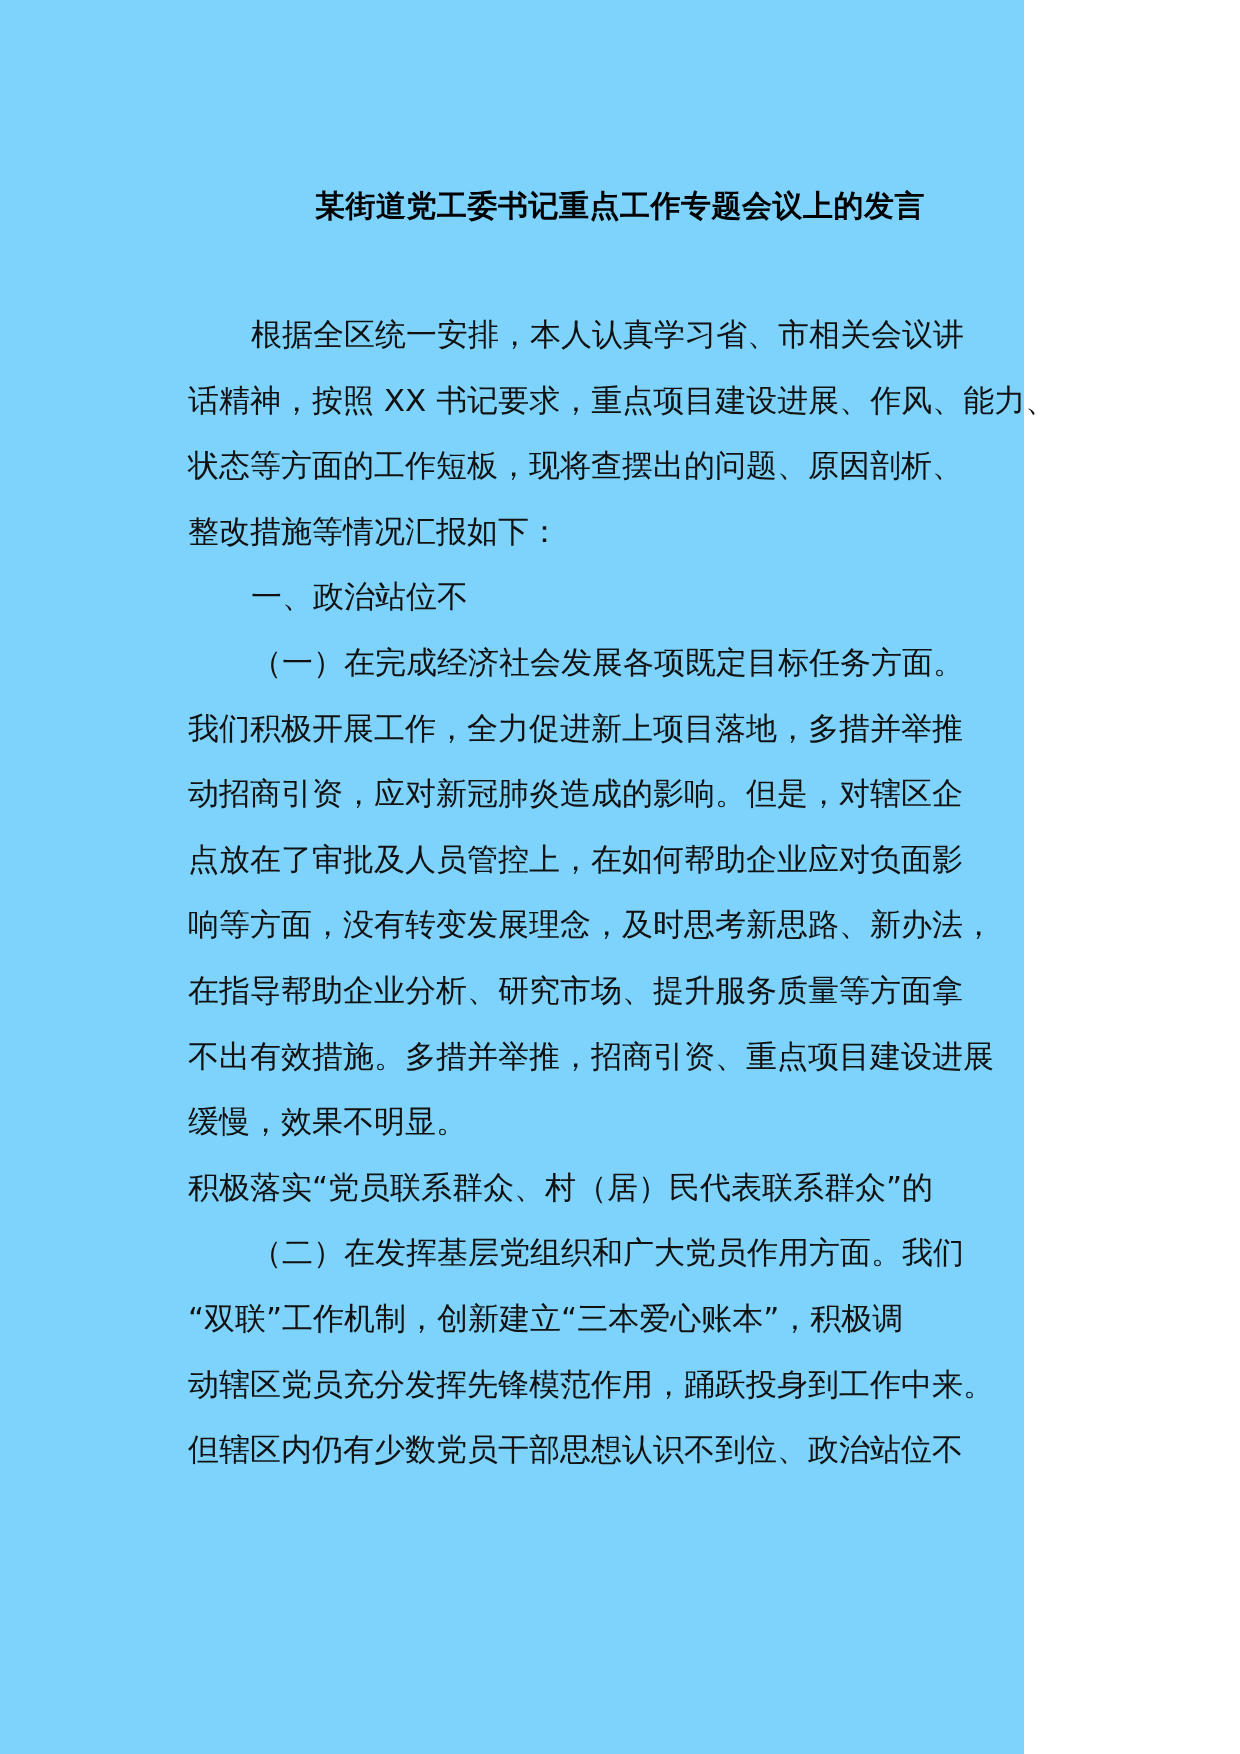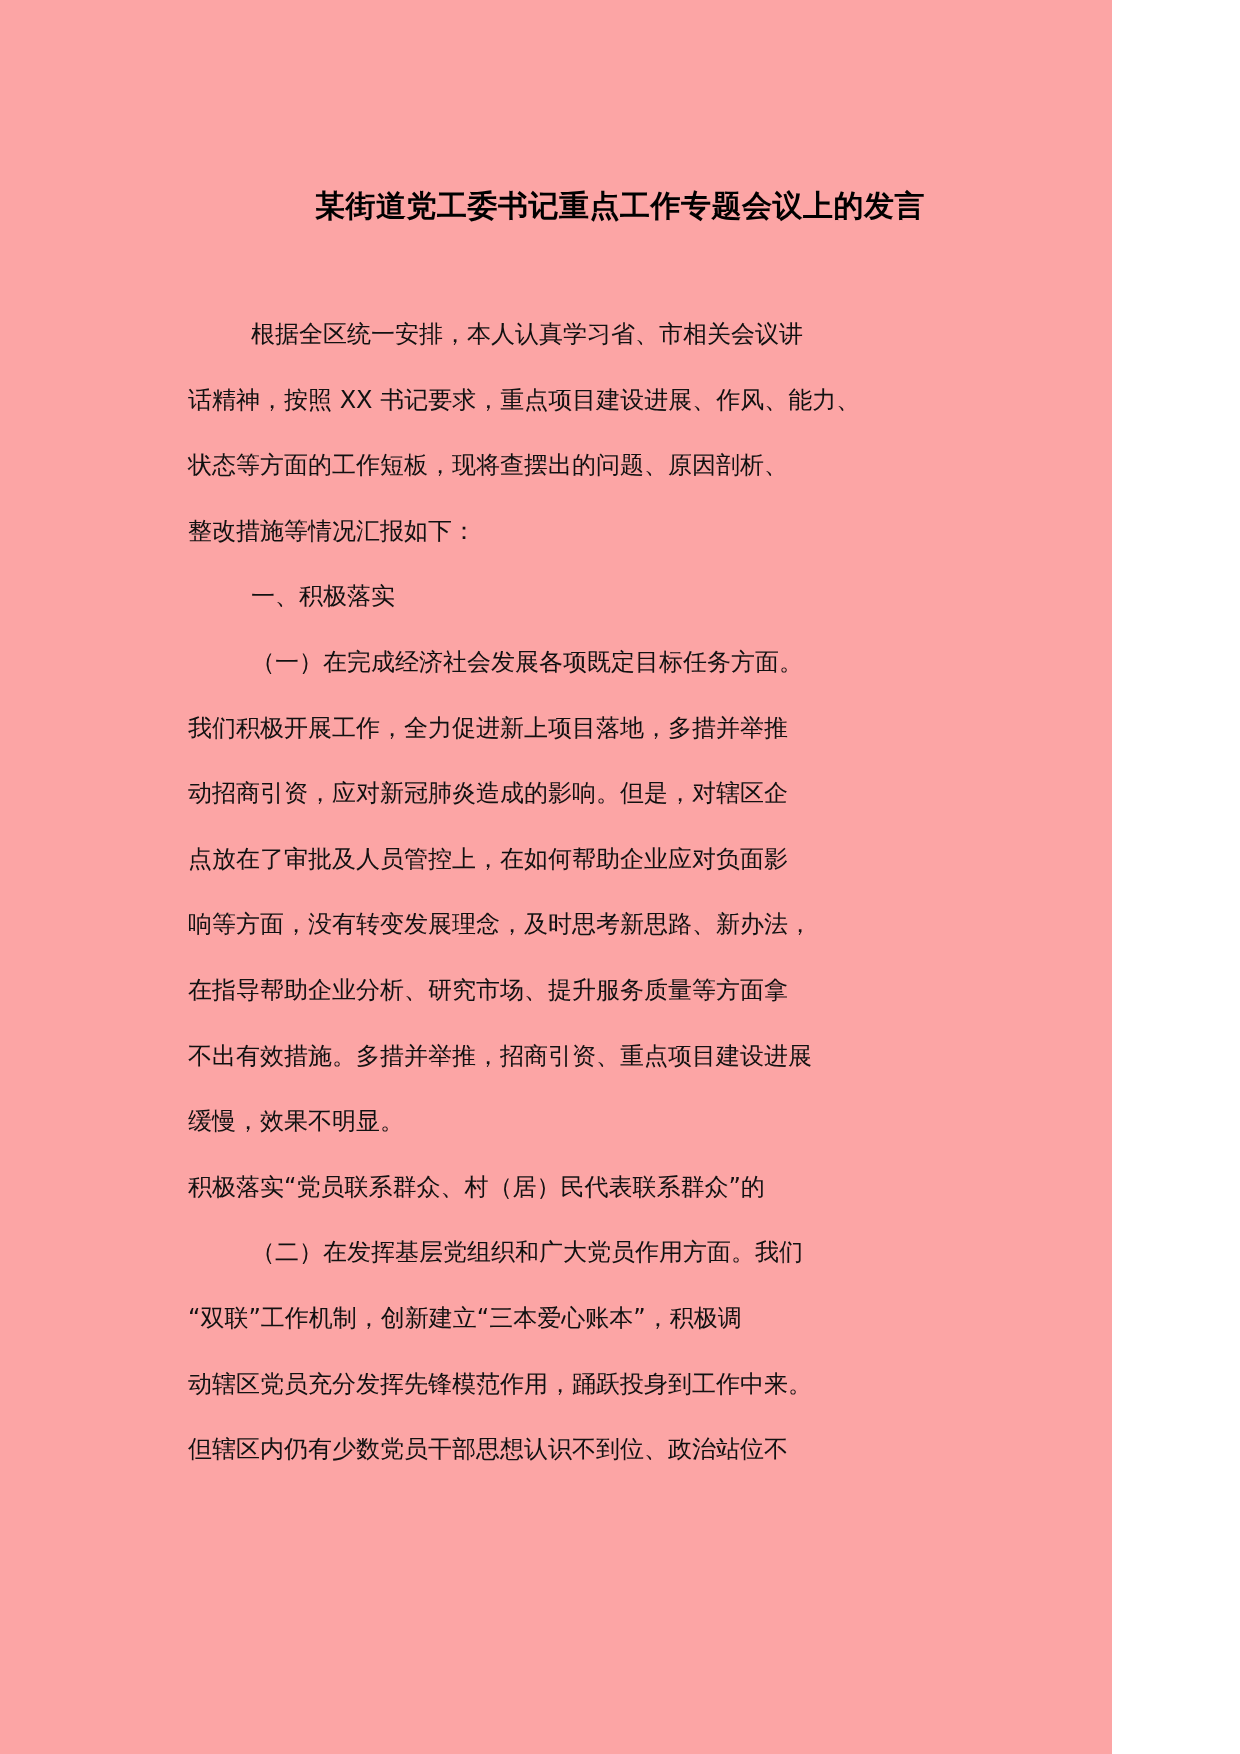--- a/index.html
+++ b/index.html
@@ -12,23 +12,23 @@
       height: 1754px;
       position: relative;
       overflow: hidden;
       font-family: "DejaVu Sans", "Liberation Sans", sans-serif;
       color: #111111;
     }
     .page {
       position: absolute;
       left: 0;
       top: 0;
-      width: 1112px;
+      width: 1024px;
       height: 1754px;
-      background: #fca5a5;
+      background: #7dd3fc;
     }
     .title {
       position: absolute;
       left: 0;
       top: 186px;
       width: 1240px;
       text-align: center;
       font-size: 30px;
       font-weight: bold;
       line-height: 40px;
@@ -38,40 +38,40 @@
     .body {
       position: absolute;
       left: 188px;
       top: 302px;
       width: 900px;
     }
     .line {
       display: block;
       height: 65.6px;
       line-height: 65.6px;
-      font-size: 24px;
+      font-size: 31px;
       white-space: nowrap;
       color: #111111;
     }
     .indent {
       padding-left: 63px;
     }
   </style>
 </head>
 <body>
 
 <div class="page">
   <div class="title">某街道党工委书记重点工作专题会议上的发言</div>
 
   <div class="body">
     <span class="line indent">根据全区统一安排，本人认真学习省、市相关会议讲</span>
     <span class="line">话精神，按照 XX 书记要求，重点项目建设进展、作风、能力、</span>
     <span class="line">状态等方面的工作短板，现将查摆出的问题、原因剖析、</span>
     <span class="line">整改措施等情况汇报如下：</span>
-    <span class="line indent">一、积极落实</span>
+    <span class="line indent">一、政治站位不</span>
     <span class="line indent">（一）在完成经济社会发展各项既定目标任务方面。</span>
     <span class="line">我们积极开展工作，全力促进新上项目落地，多措并举推</span>
     <span class="line">动招商引资，应对新冠肺炎造成的影响。但是，对辖区企</span>
     <span class="line">点放在了审批及人员管控上，在如何帮助企业应对负面影</span>
     <span class="line">响等方面，没有转变发展理念，及时思考新思路、新办法，</span>
     <span class="line">在指导帮助企业分析、研究市场、提升服务质量等方面拿</span>
     <span class="line">不出有效措施。多措并举推，招商引资、重点项目建设进展</span>
     <span class="line">缓慢，效果不明显。</span>
     <span class="line">积极落实“党员联系群众、村（居）民代表联系群众”的</span>
     <span class="line indent">（二）在发挥基层党组织和广大党员作用方面。我们</span>

